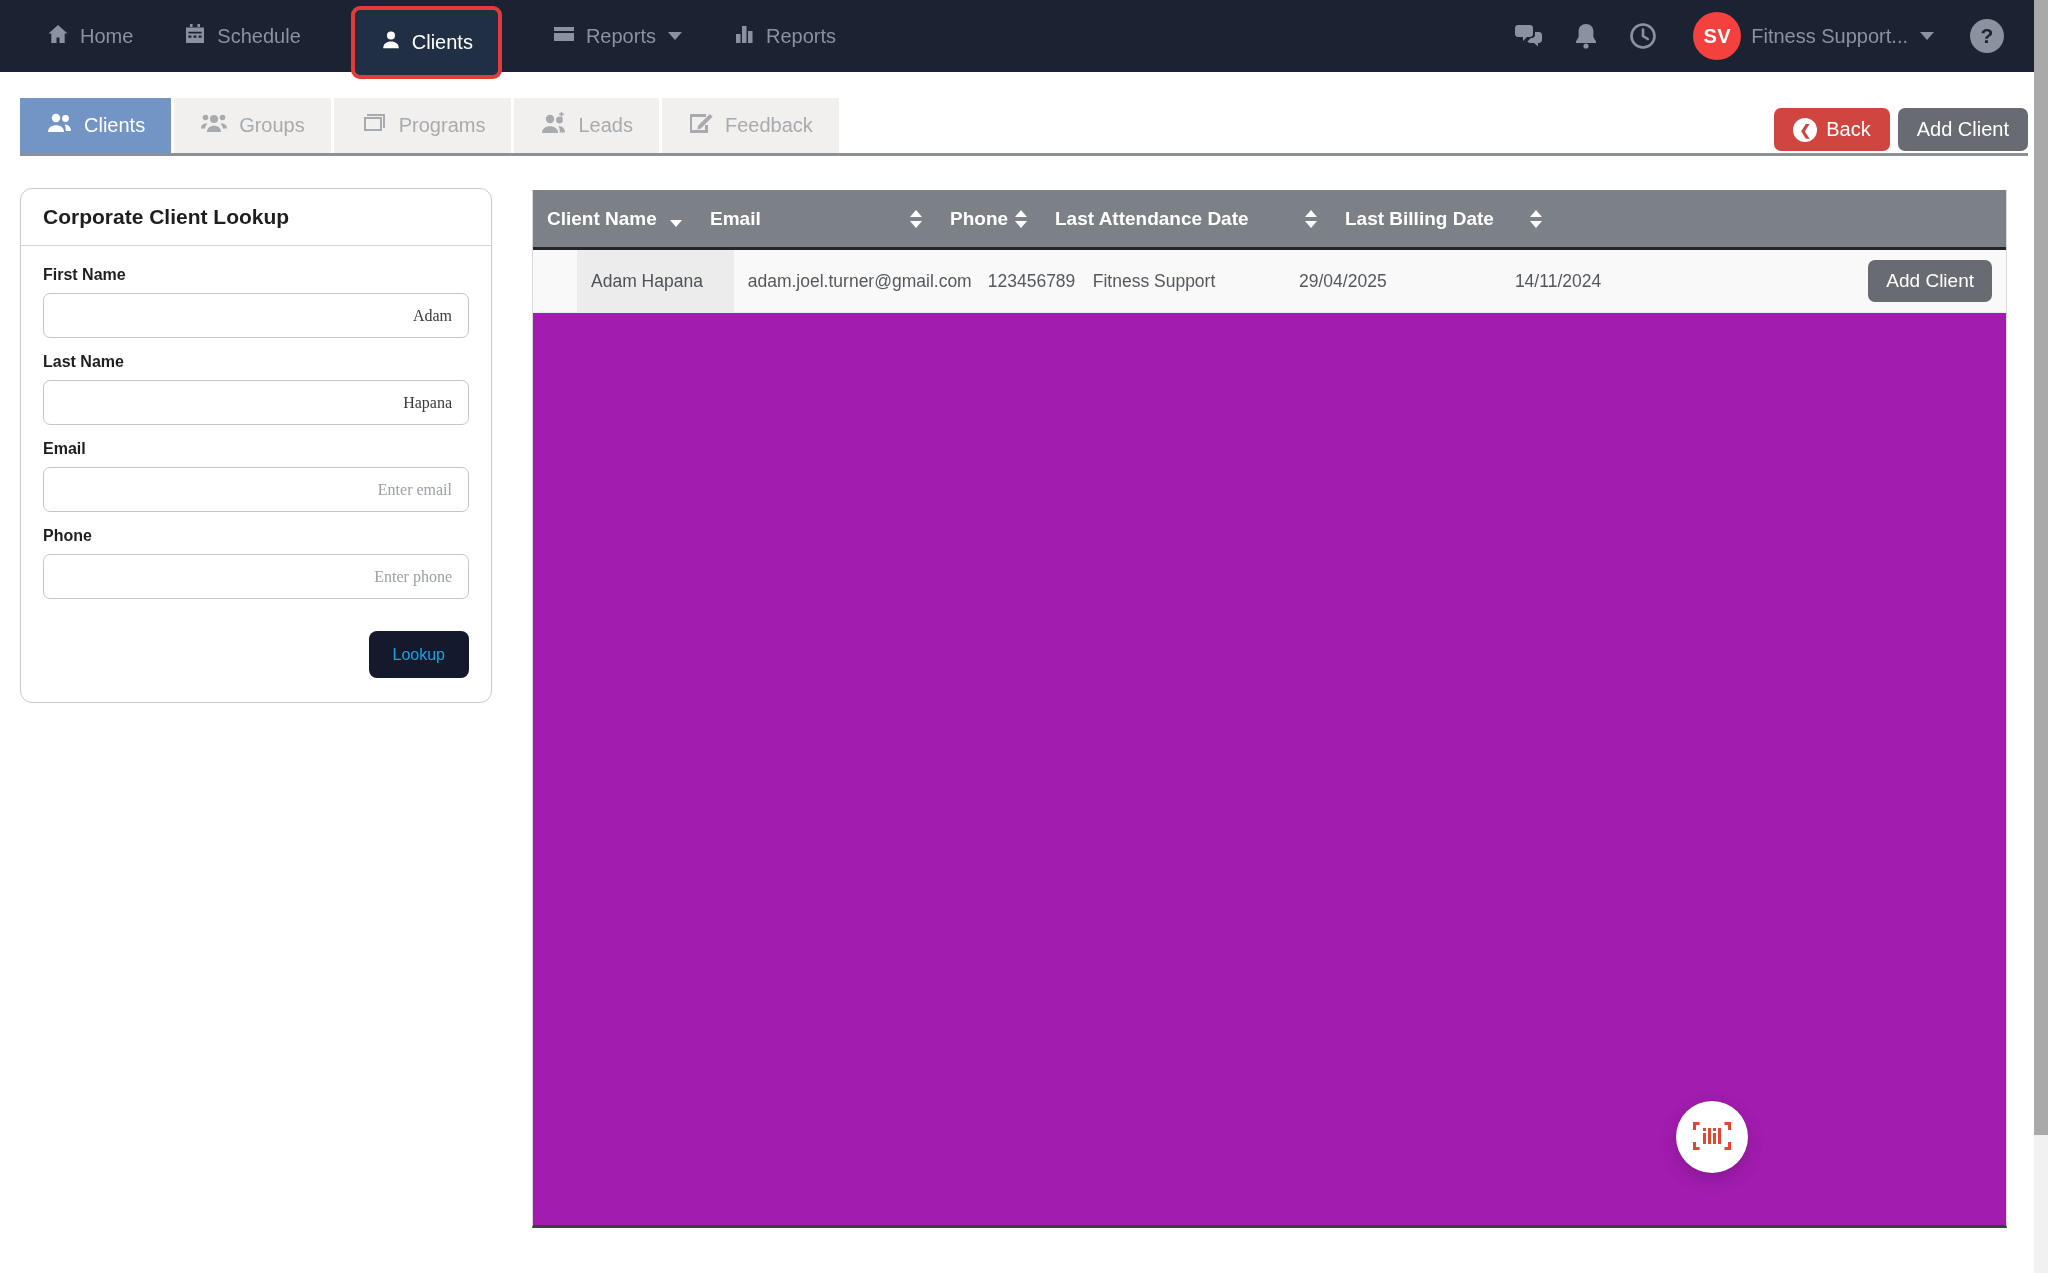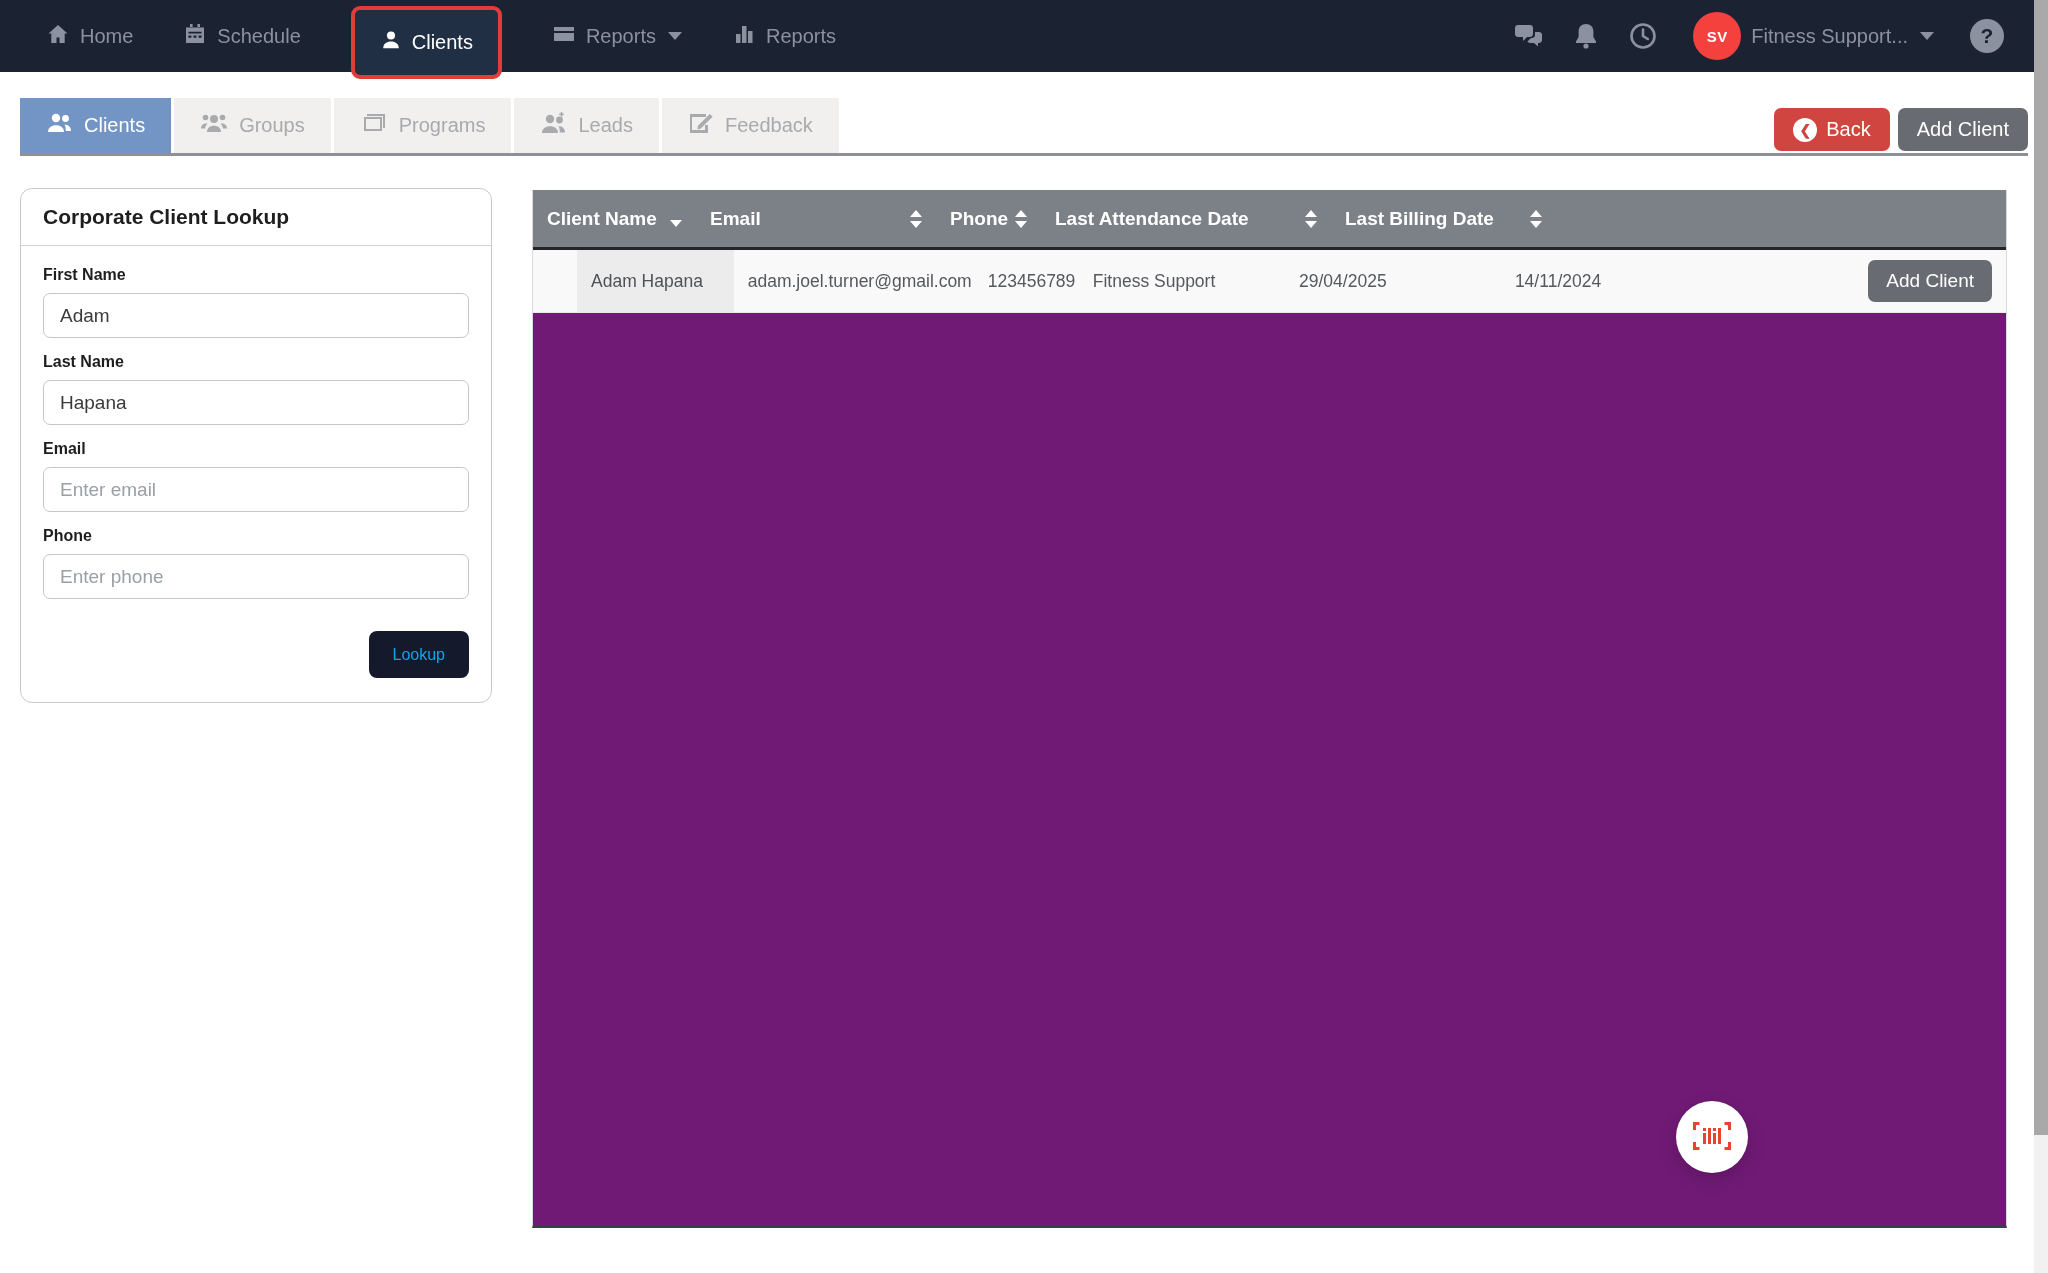--- a/index.html
+++ b/index.html
@@ -31,21 +31,21 @@
   .caret {
     width:0; height:0; border-left:7px solid transparent;
     border-right:7px solid transparent; border-top:8px solid #8b919e;
     display:inline-block; margin-left:2px;
   }
   .nav-right { display:flex; align-items:center; gap:30px; }
   .icon-btn { background:none; border:none; padding:0; cursor:pointer; display:flex; }
   .icon-btn svg { fill:#8b919e; }
   .avatar {
     width:48px; height:48px; border-radius:50%; background:#f5413e;
-    color:#ffffff; font-weight:bold; font-size:15px; display:flex;
+    color:#ffffff; font-weight:bold; font-size:20px; display:flex;
     align-items:center; justify-content:center; letter-spacing:0.5px;
   }
   .user-name { color:#8b919e; font-size:20px; display:flex; align-items:center; gap:10px; cursor:pointer; background:none; border:none; font-family:inherit; }
   .help-circle {
     width:34px; height:34px; border-radius:50%; background:#8b919e;
     color:#1b2333; font-weight:bold; font-size:21px; display:flex;
     align-items:center; justify-content:center; border:none; cursor:pointer;
     font-family:inherit;
   }
   
@@ -84,34 +84,34 @@
   }
   .card-header {
     padding:16px 22px; font-size:21px; font-weight:bold; color:#1e1e1e;
     border-bottom:1px solid #d4d4d4;
   }
   .card-body { padding:20px 22px 24px 22px; }
   .field-label { font-size:16px; font-weight:bold; color:#1e1e1e; margin:15px 0 9px 0; }
   .field-label.first { margin-top:0; }
   .text-input {
     width:100%; box-sizing:border-box; height:45px; border:1px solid #c6c6c6;
-    border-radius:7px; padding:0 16px; font-size:19px; color:#3a3a3a;
-    font-family:Liberation Sans, sans-serif; background:#ffffff; outline:none;
+    border-radius:7px; padding:0 16px; font-size:16px; color:#3a3a3a;
+    font-family:Liberation Serif, serif; background:#ffffff; outline:none;text-align:right;
   }
   .text-input::placeholder { color:#9aa0a6; }
   .card-actions { display:flex; justify-content:flex-end; margin-top:32px; }
   .btn-lookup {
     background:#141a2b; border:none; border-radius:8px; color:#0ea5e9;
     font-size:16px; height:47px; padding:0 24px; cursor:pointer; font-family:inherit;
   }
   
   .table-panel {
     position:absolute; left:532px; top:190px; width:1475px; height:1038px;
     border-left:1px solid #d9d9d9; border-right:1px solid #d9d9d9;
-    border-bottom:3px solid #3a3e45; background:#701a75; box-sizing:border-box;
+    border-bottom:3px solid #3a3e45; background:#a21caf; box-sizing:border-box;
   }
   .thead {
     display:flex; height:57px; background:#7c8087;
     border-bottom:3px solid #232528; box-sizing:content-box;
   }
   .th {
     display:flex; align-items:center; justify-content:space-between;
     padding:0 14px; color:#ffffff; font-weight:bold; font-size:19px;
     box-sizing:border-box; cursor:pointer;
   }

